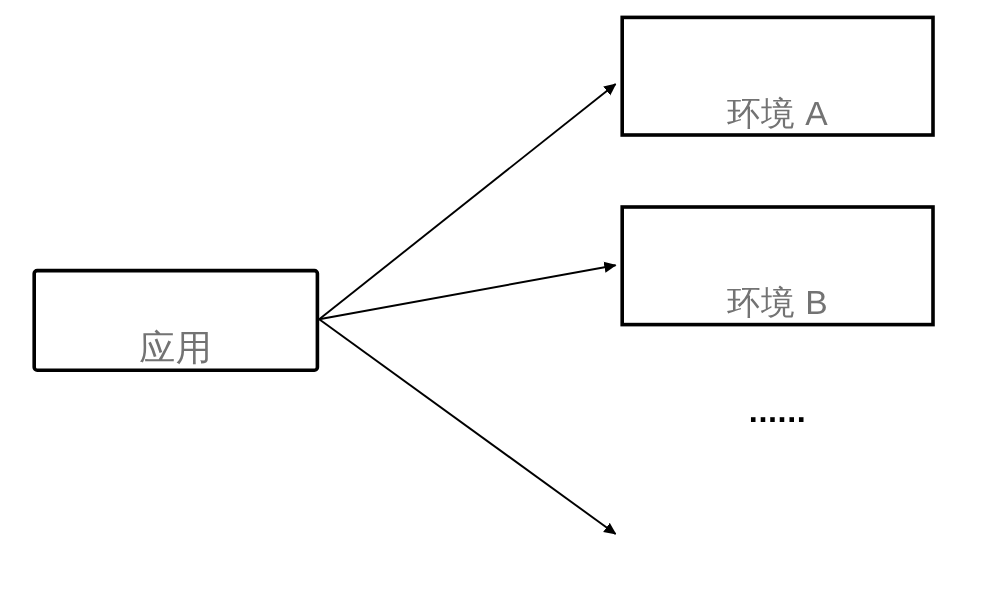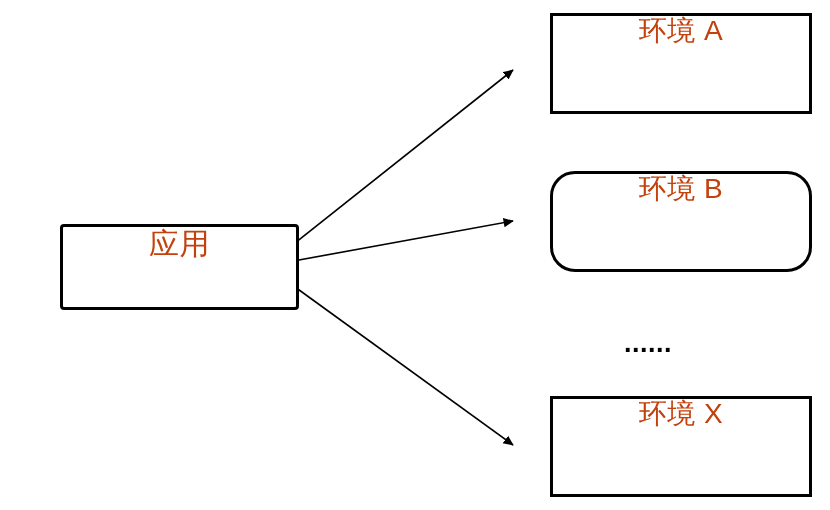--- a/index.html
+++ b/index.html
@@ -23,47 +23,46 @@
     left: 0;
     top: 0;
     width: 830px;
     height: 510px;
   }
   
   .node {
     position: absolute;
     box-sizing: border-box;
     display: flex;
-    align-items: flex-start;
+    align-items: flex-end;
     justify-content: center;
     background: #ffffff;
     border: 3px solid #000000;
-    color: #c2410c;
+    color: #737373;
     text-align: center;
     line-height: 1.1;
     white-space: nowrap;
-    margin-left: 33px;
   }
   .node-source {
     left: 27px;
     top: 224px;
     width: 239px;
     height: 86px;
     border-radius: 4px;
     font-size: 30px;
   }
   .node-env {
     left: 517px;
     width: 262px;
     height: 101px;
     border-radius: 0;
     font-size: 28px;
   }
   .node-env-a { top: 13px; }
-  .node-env-b { top: 171px; border-radius: 25px; }
+  .node-env-b { top: 171px; }
   .node-env-x { top: 396px; }
 
   .node-label {
     display: block;
     letter-spacing: 0.5px;
   }
 
   .ellipsis-group {
     position: absolute;
     left: 590px;
@@ -107,17 +106,14 @@
   </div>
 
   <div class="node node-env node-env-b">
     <span class="node-label">环境 B</span>
   </div>
 
   <div class="ellipsis-group">
     <span class="node-label">......</span>
   </div>
 
-  <div class="node node-env node-env-x">
-    <span class="node-label">环境 X</span>
-  </div>
 
 </div>
 
 </body></html>

